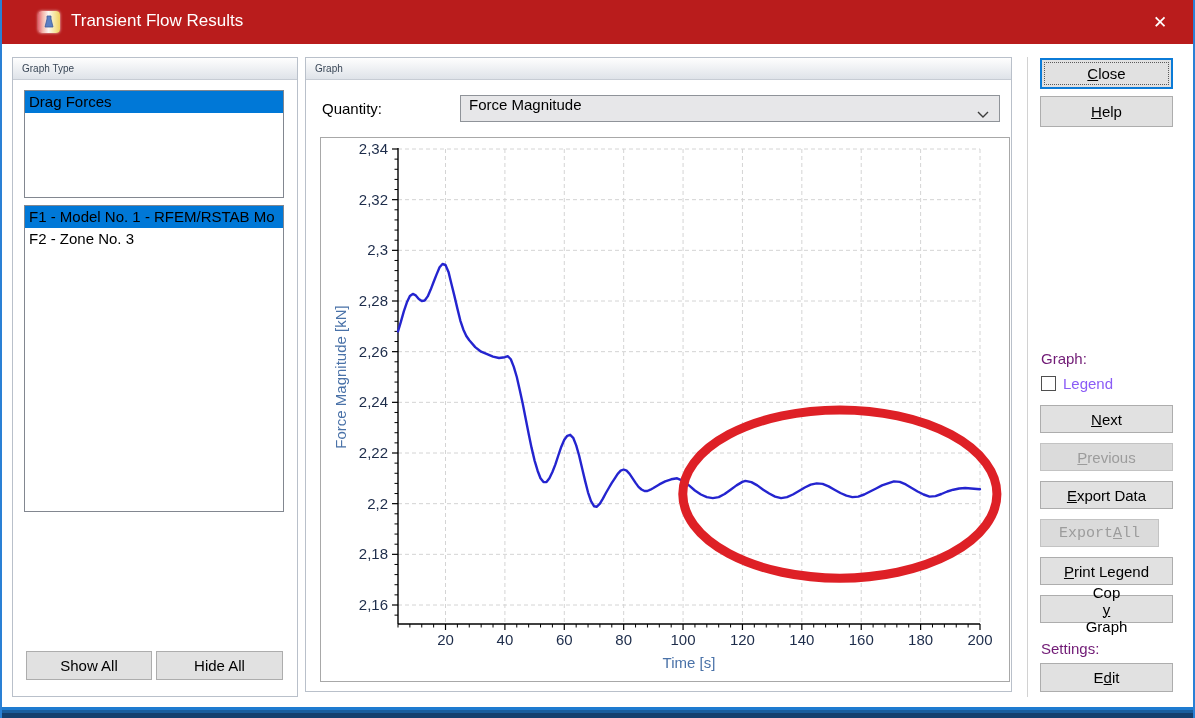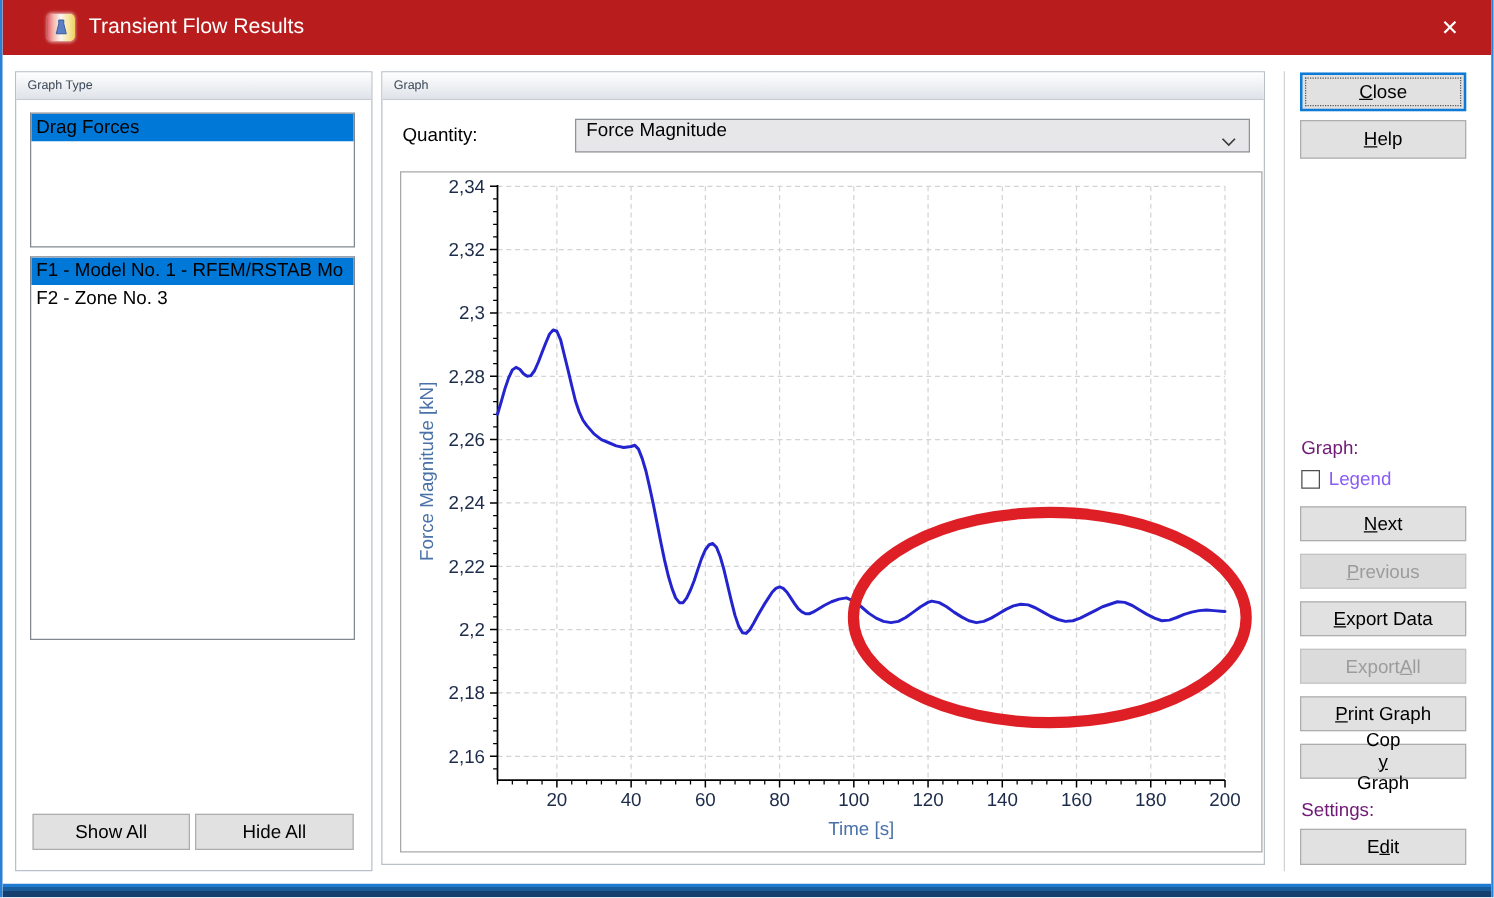--- a/index.html
+++ b/index.html
@@ -265,29 +265,29 @@
   <button class="btn disabled" style="left:1038px; top:443px; width:133px; height:28px;">
       <span></span>
       <span class="mn">P</span>
       <span>revious</span>
     </button>
   <button class="btn" style="left:1038px; top:481px; width:133px; height:28px;">
       <span></span>
       <span class="mn">E</span>
       <span>xport Data</span>
     </button>
-  <button class="btn disabled" style="left:1038px; top:519px; width:133px; height:28px;">
+  <button class="btn disabled" style="left:1038px; top:519px; width:119px; height:28px;font-family:Liberation Mono, monospace;">
       <span>Export </span>
       <span class="mn">A</span>
       <span>ll</span>
     </button>
   <button class="btn" style="left:1038px; top:557px; width:133px; height:28px;">
       <span></span>
       <span class="mn">P</span>
-      <span>rint Graph</span>
+      <span>rint Legend</span>
     </button>
   <button class="btn" style="left:1038px; top:595px; width:133px; height:28px;flex-direction:column;">
       <span>Cop</span>
       <span class="mn">y</span>
       <span> Graph</span>
     </button>
 
   <div class="side-label" style="top:640px;">Settings:</div>
   <button class="btn" style="left:1038px; top:663px; width:133px; height:29px;">
       <span>E</span>

